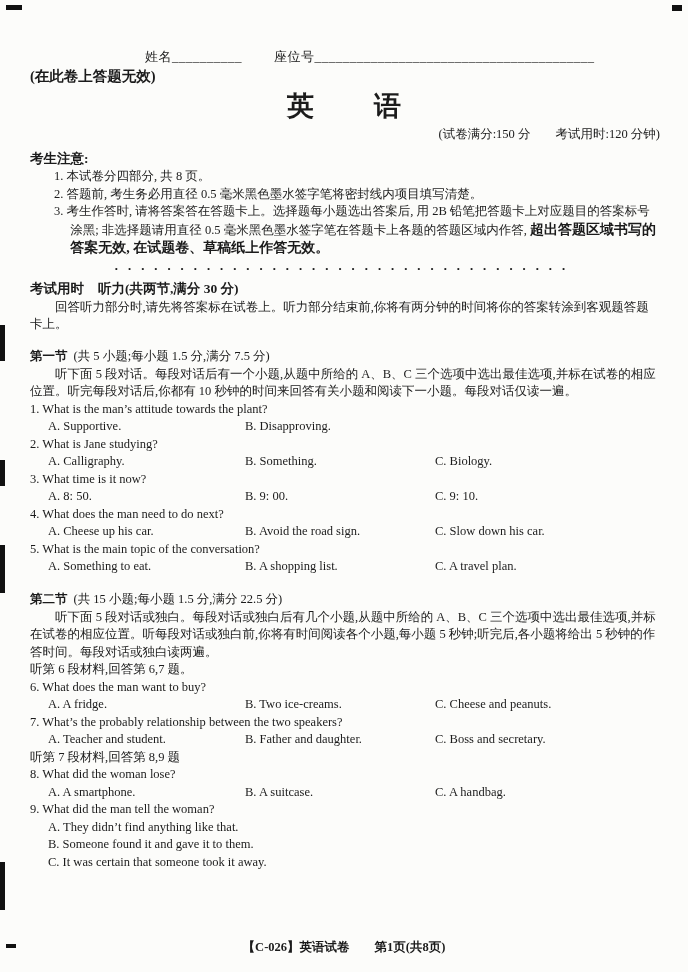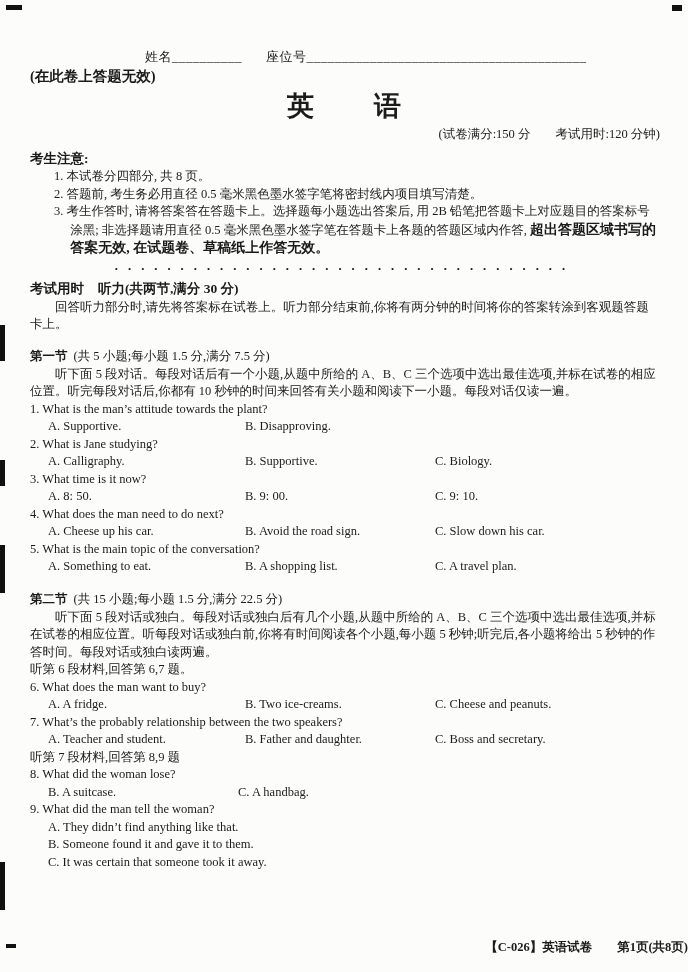--- a/index.html
+++ b/index.html
@@ -34,21 +34,21 @@
     font-size: 12.5px;
     line-height: 17.5px;
   }
 
   .name-line {
     padding-left: 115px;
     font-size: 13px;
     line-height: 18px;
     letter-spacing: 0.5px;
   }
-  .name-line .seat { margin-left: 24px; }
+  .name-line .seat { margin-left: 32px; }
 
   .invalid-note {
     font-weight: bold;
     font-size: 14.5px;
     line-height: 19px;
     margin-top: 1px;
   }
 
   .exam-title {
     text-align: center;
@@ -109,21 +109,21 @@
   .q-options-stacked { padding-left: 18px; }
 
   .material-prompt { }
 
   .gap-lg { height: 14px; }
 
   .page-footer {
     position: absolute;
     left: 0; right: 0;
     bottom: 16px;
-    text-align: right;
+    text-align: center;
     font-weight: bold;
     font-size: 12.5px;
   }
 </style>
 </head>
 <body>
 
 <div class="page">
 
   <div class="regmark tl"></div>
@@ -173,21 +173,21 @@
       <div class="q-options">
         <span class="opt-a">A. Supportive.</span>
         <span class="opt-b">B. Disapproving.</span>
       </div>
     </div>
 
     <div class="q-block">
       <div class="q-text">2. What is Jane studying?</div>
       <div class="q-options">
         <span class="opt-a">A. Calligraphy.</span>
-        <span class="opt-b">B. Supportive.</span>
+        <span class="opt-b">B. Something.</span>
         <span class="opt-c">C. Biology.</span>
       </div>
     </div>
 
     <div class="q-block">
       <div class="q-text">3. What time is it now?</div>
       <div class="q-options">
         <span class="opt-a">A. 8: 50.</span>
         <span class="opt-b">B. 9: 00.</span>
         <span class="opt-c">C. 9: 10.</span>
@@ -238,20 +238,21 @@
         <span class="opt-b">B. Father and daughter.</span>
         <span class="opt-c">C. Boss and secretary.</span>
       </div>
     </div>
 
     <div class="material-prompt">听第 7 段材料,回答第 8,9 题</div>
 
     <div class="q-block">
       <div class="q-text">8. What did the woman lose?</div>
       <div class="q-options">
+        <span class="opt-a">A. A smartphone.</span>
         <span class="opt-b">B. A suitcase.</span>
         <span class="opt-c">C. A handbag.</span>
       </div>
     </div>
 
     <div class="q-block">
       <div class="q-text">9. What did the man tell the woman?</div>
       <div class="q-options-stacked">
         <div>A. They didn’t find anything like that.</div>
         <div>B. Someone found it and gave it to them.</div>

